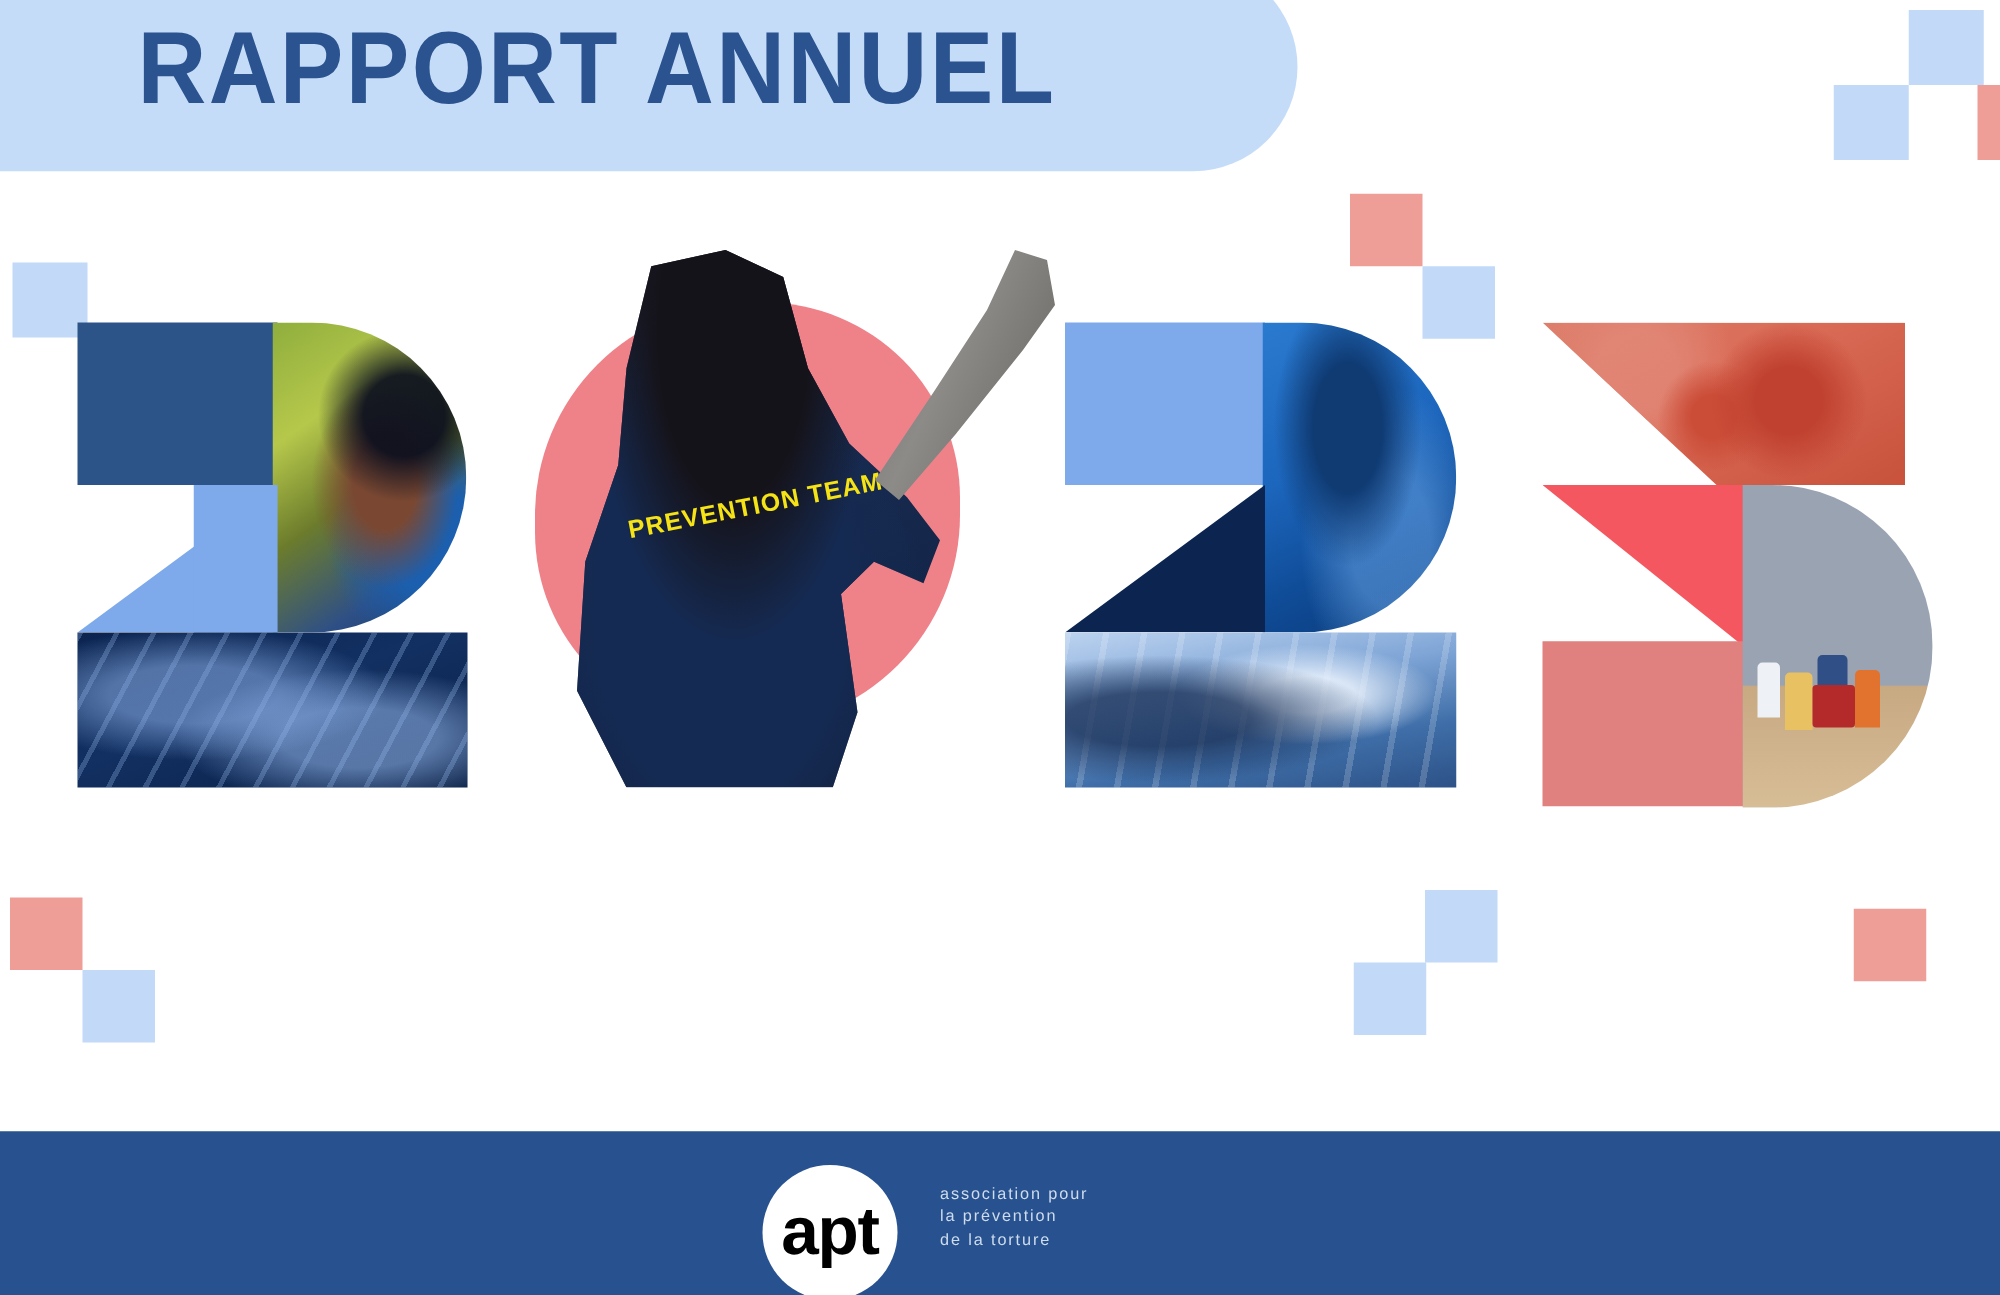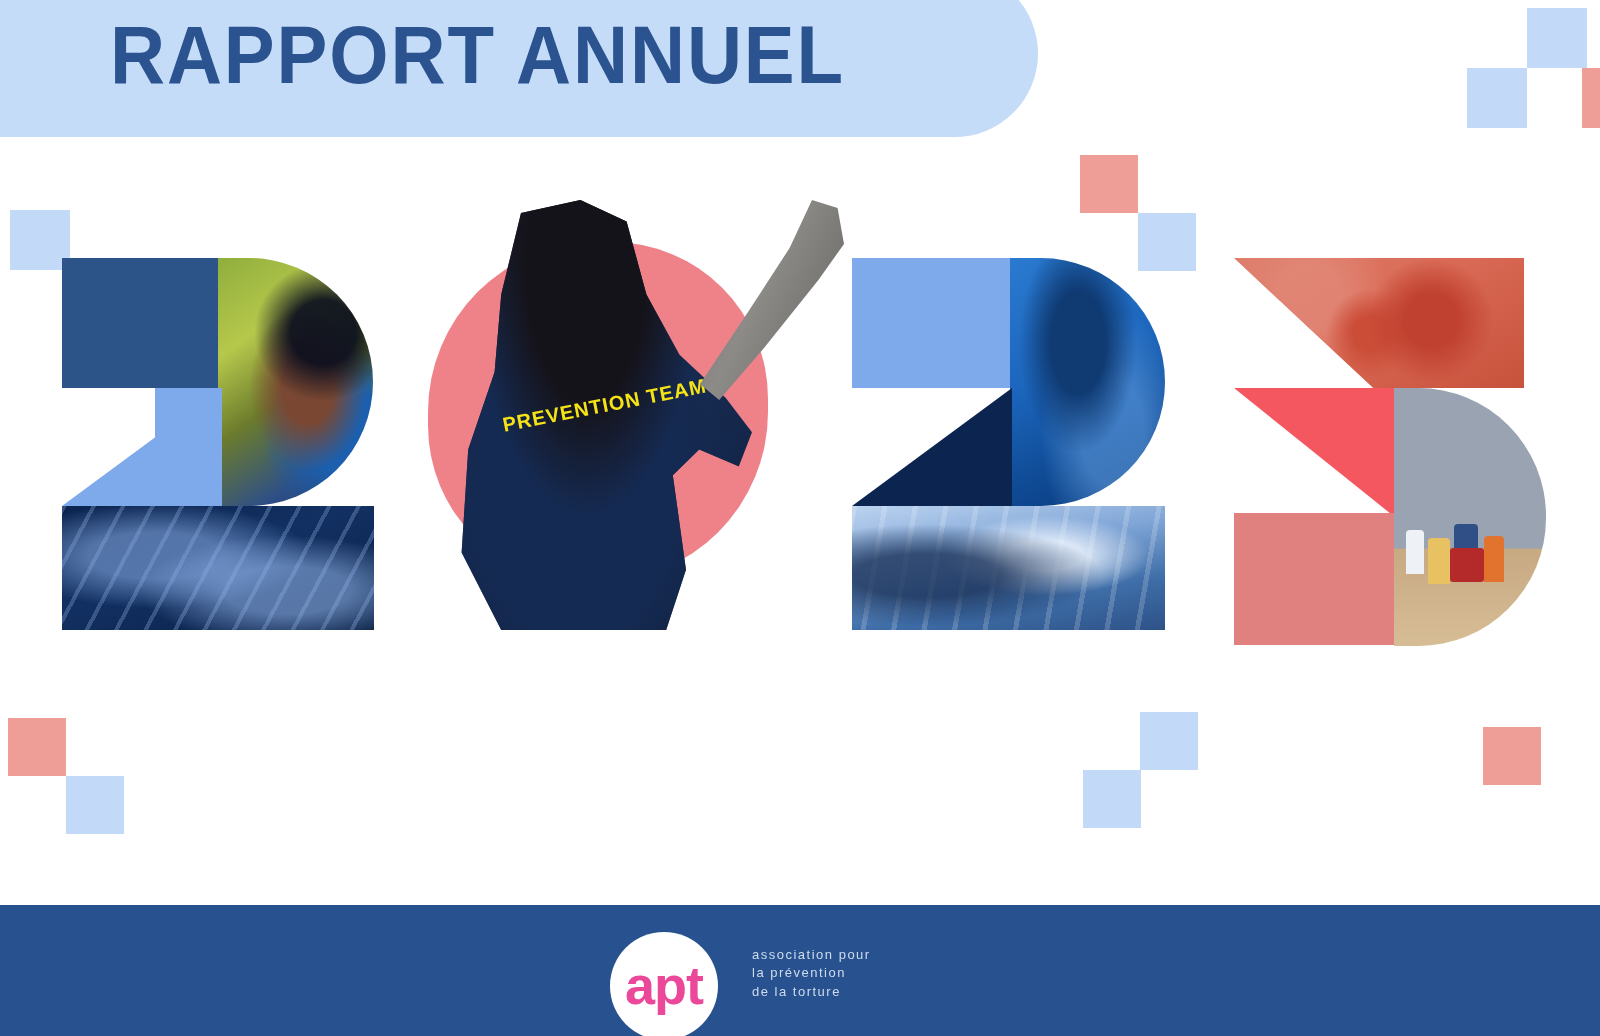--- a/index.html
+++ b/index.html
@@ -133,21 +133,21 @@
   }
   #logo-apt {
     position: absolute;
     left: 0;
     right: 0;
     top: 26px;
     text-align: center;
     font-size: 54px;
     font-weight: bold;
     letter-spacing: -1px;
-    color: #ec4899;
+    color: #000000;
     line-height: 1;
   }
   #logo-tagline {
     margin-left: 34px;
     margin-top: 14px;
     color: #cfdced;
     font-size: 13px;
     line-height: 1.42;
     letter-spacing: 1.5px;
     white-space: nowrap;

